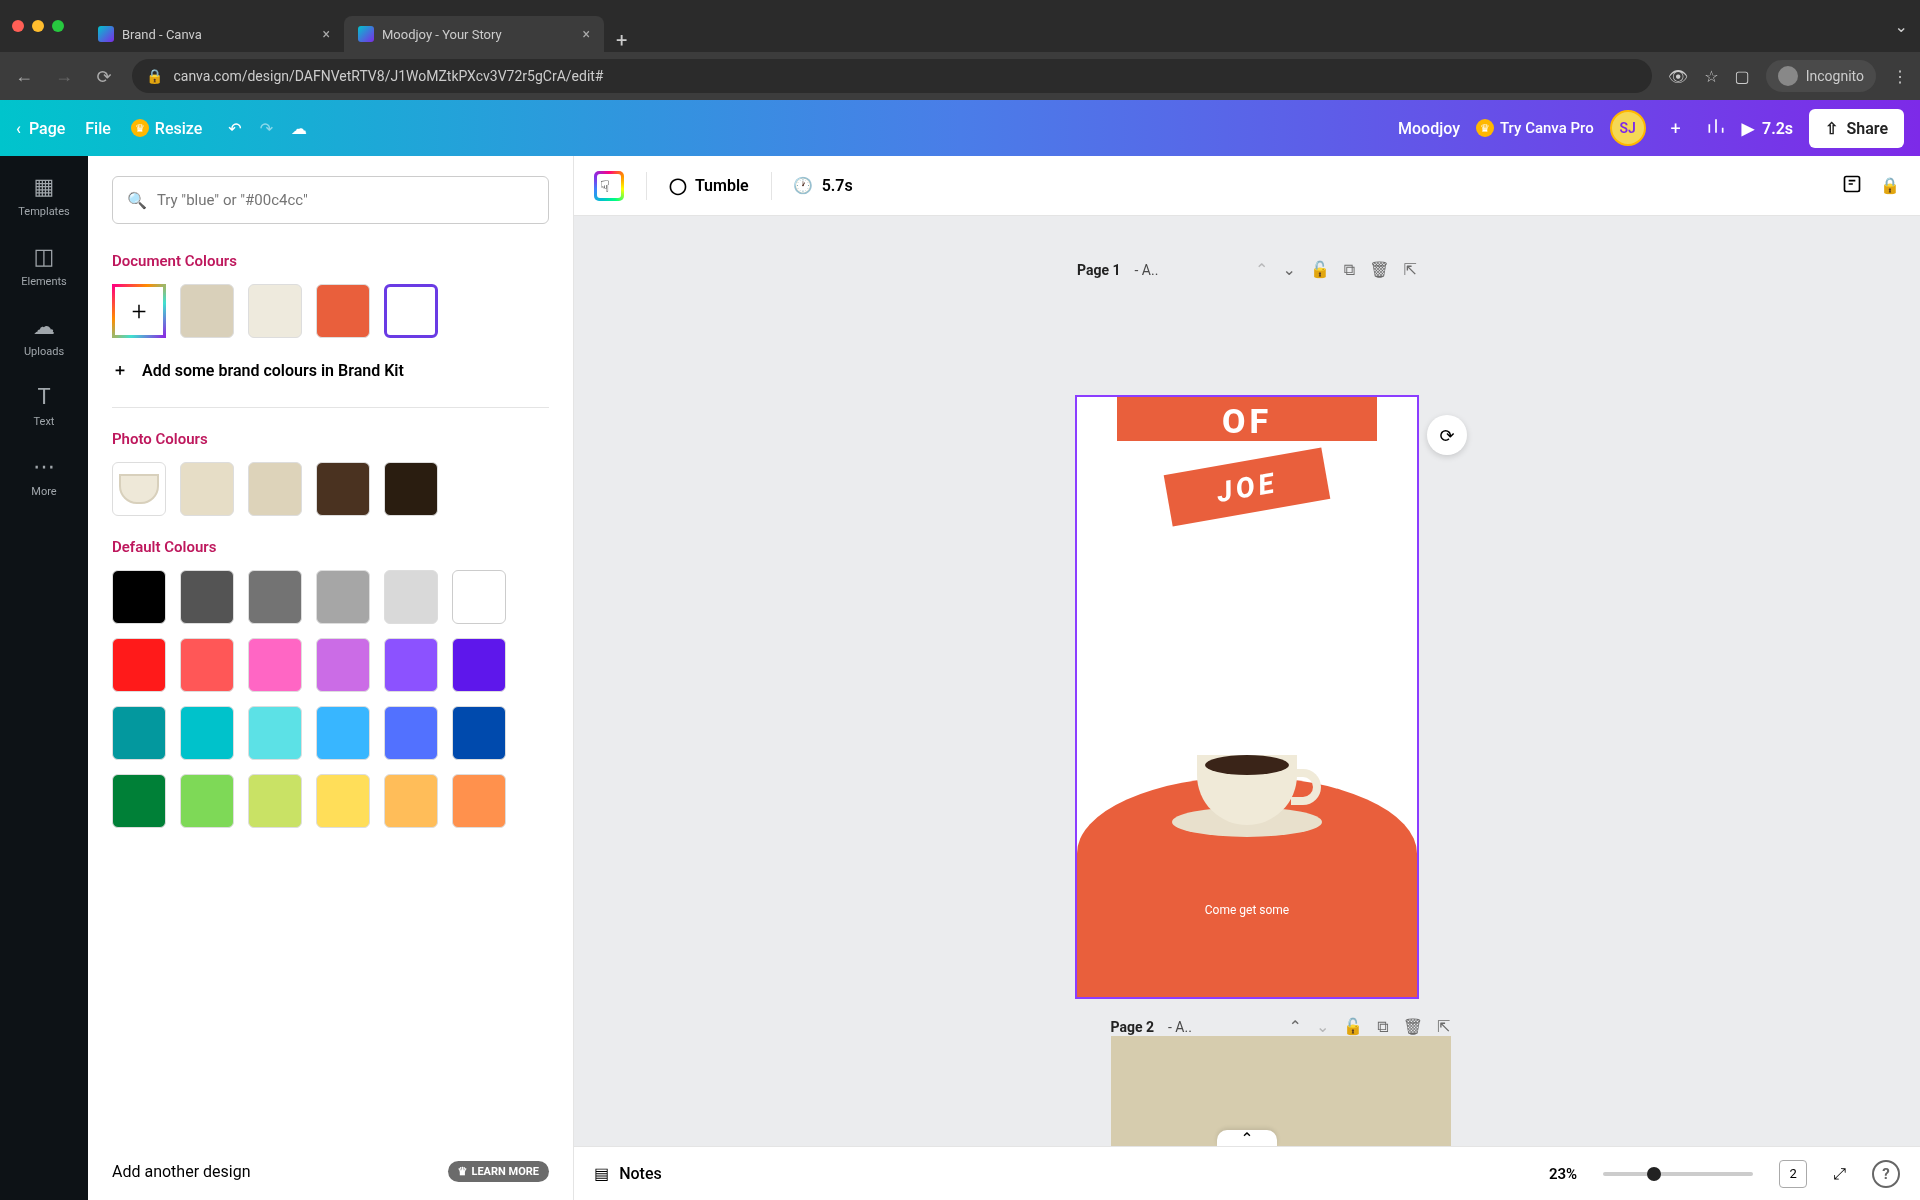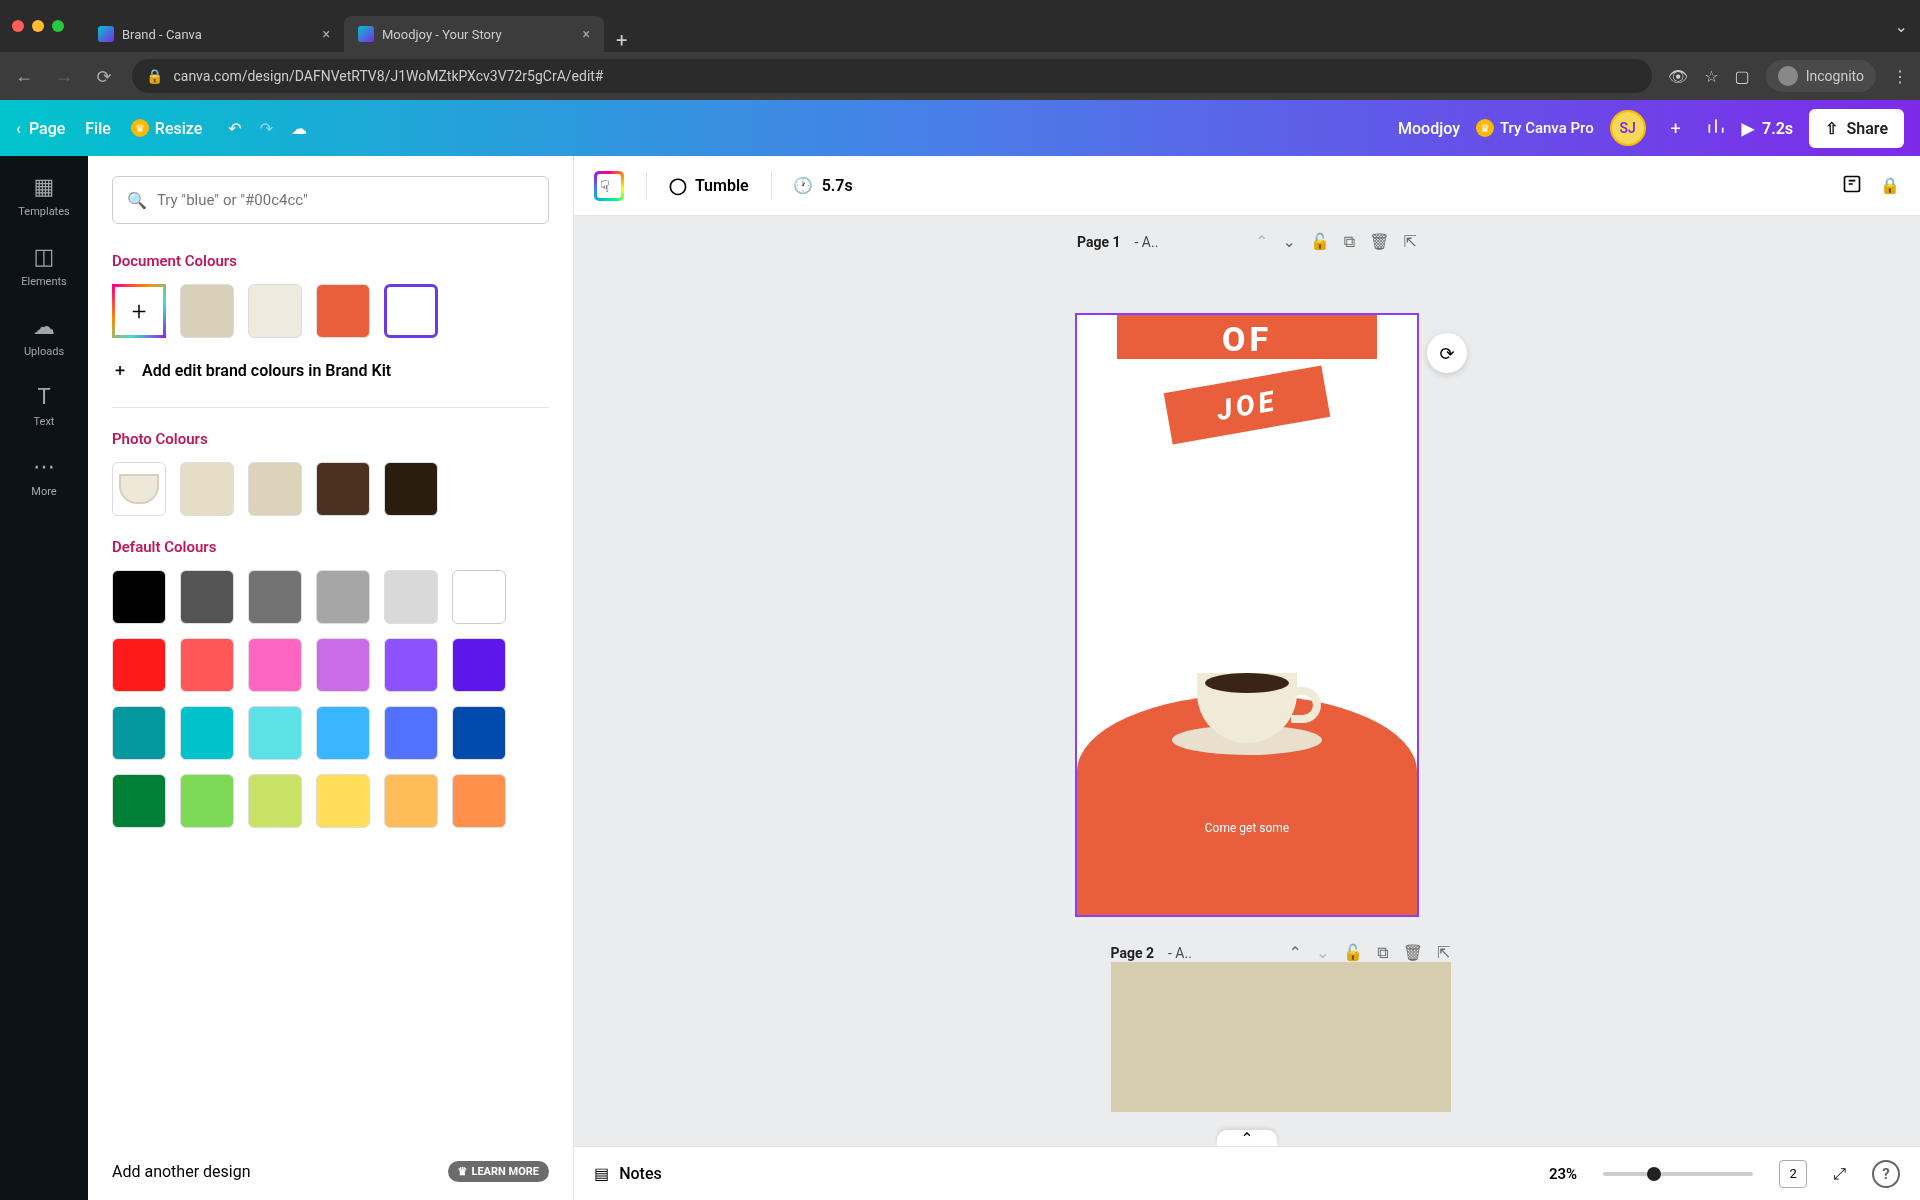--- a/index.html
+++ b/index.html
@@ -72,31 +72,31 @@
 
 .canvas-area { flex: 1; background: #ebecee; display: flex; flex-direction: column; }
 .context-toolbar { height: 60px; background: #fff; border-bottom: 1px solid #e4e4e4; display: flex; align-items: center; padding: 0 20px; gap: 22px; }
 .ctx-color { width: 30px; height: 30px; border-radius: 5px; background: conic-gradient(#ff0080,#ff8c00,#ffff00,#00ff80,#00c4cc,#4080ff,#8a2be2,#ff0080); position: relative; }
 .ctx-color::after { content:''; position:absolute; inset:3px; background:#fff; border-radius:3px; }
 .cursor-hand { position: absolute; left: 6px; top: 6px; font-size: 16px; z-index: 2; }
 .ctx-item { display: flex; align-items: center; gap: 8px; font-size: 16px; font-weight: 600; }
 .ctx-sep { width: 1px; height: 28px; background: #e4e4e4; }
 .ctx-right { margin-left: auto; display: flex; gap: 18px; align-items: center; }
 
-.canvas-scroll { flex: 1; overflow: auto; padding: 16px 0; display: flex; flex-direction: column; align-items: center; gap: 28px; }
+.canvas-scroll { flex: 1; overflow: auto; padding: 44px 0; display: flex; flex-direction: column; align-items: center; gap: 20px; }
 .page-header { width: 340px; display: flex; align-items: center; gap: 14px; font-size: 14px; color: #4a4a4a; }
 .page-header .title { font-weight: 700; color: #222; }
 .page-header .spacer { flex: 1; }
 .page-header .picon { color: #6b6b6b; font-size: 16px; }
 .page-canvas { width: 340px; height: 600px; background: #fff; position: relative; }
 .page-canvas.selected { outline: 2px solid #8b3dff; }
 .refresh-badge { position: absolute; right: -50px; top: 18px; width: 40px; height: 40px; background: #fff; border-radius: 50%; box-shadow: 0 2px 6px rgba(0,0,0,.15); display: flex; align-items: center; justify-content: center; font-size: 18px; }
 
 
-.art-of { width: 260px; height: 44px; background: #e95f3c; margin: 64px auto 0; display: flex; align-items: flex-end; justify-content: center; color: #fff; font-weight: 800; font-size: 34px; letter-spacing: 4px; overflow: hidden; }
+.art-of { width: 260px; height: 44px; background: #e95f3c; margin: 118px auto 0; display: flex; align-items: flex-end; justify-content: center; color: #fff; font-weight: 800; font-size: 34px; letter-spacing: 4px; overflow: hidden; }
 .art-joe { width: 160px; height: 52px; background: #e95f3c; margin: 20px auto 0; transform: rotate(-10deg); display: flex; align-items: center; justify-content: center; color: #fff; font-weight: 800; font-size: 28px; letter-spacing: 4px; font-style: italic; }
 .art-hill { position: absolute; bottom: 0; left: 0; right: 0; height: 220px; background: #e95f3c; border-radius: 200px 200px 0 0 / 90px 90px 0 0; }
 .art-cup { position: absolute; left: 50%; transform: translateX(-50%); bottom: 160px; width: 140px; height: 100px; }
 .art-saucer { position:absolute; bottom:0; left:50%; transform:translateX(-50%); width:150px; height:30px; background:#e8e0cc; border-radius:50%; }
 .art-cupbody { position:absolute; bottom:12px; left:50%; transform:translateX(-50%); width:100px; height:70px; background:#f0ead8; border-radius:0 0 50px 50px; }
 .art-coffee { position:absolute; top:0; left:8px; right:8px; height:20px; background:#3a2418; border-radius:50%; }
 .art-handle { position:absolute; right:-24px; top:14px; width:30px; height:36px; border:8px solid #f0ead8; border-left:none; border-radius:0 20px 20px 0; }
 .art-tagline { position:absolute; bottom:80px; left:0; right:0; text-align:center; color:#fff; font-size:12px; }
 
 .page2-preview { width: 340px; height: 150px; background: #d6ccae; }
@@ -237,21 +237,21 @@
     <div class="swatch-row">
       <div class="swatch add">+</div>
       <div class="swatch" style="background:#d9d0ba"></div>
       <div class="swatch" style="background:#eeeadd"></div>
       <div class="swatch" style="background:#e95f3c"></div>
       <div class="swatch active" style="background:#ffffff"></div>
     </div>
 
     <div class="brand-kit">
       <span>＋</span>
-      <span>Add edit brand colours in Brand Kit</span>
+      <span>Add some brand colours in Brand Kit</span>
     </div>
     <div class="panel-divider"></div>
 
     <div class="section-title">Photo Colours</div>
     <div class="swatch-row">
       <div class="swatch photo">
           <div class="cup-thumb"></div>
         </div>
       <div class="swatch" style="background:#e6ddc6"></div>
       <div class="swatch" style="background:#ddd3ba"></div>

